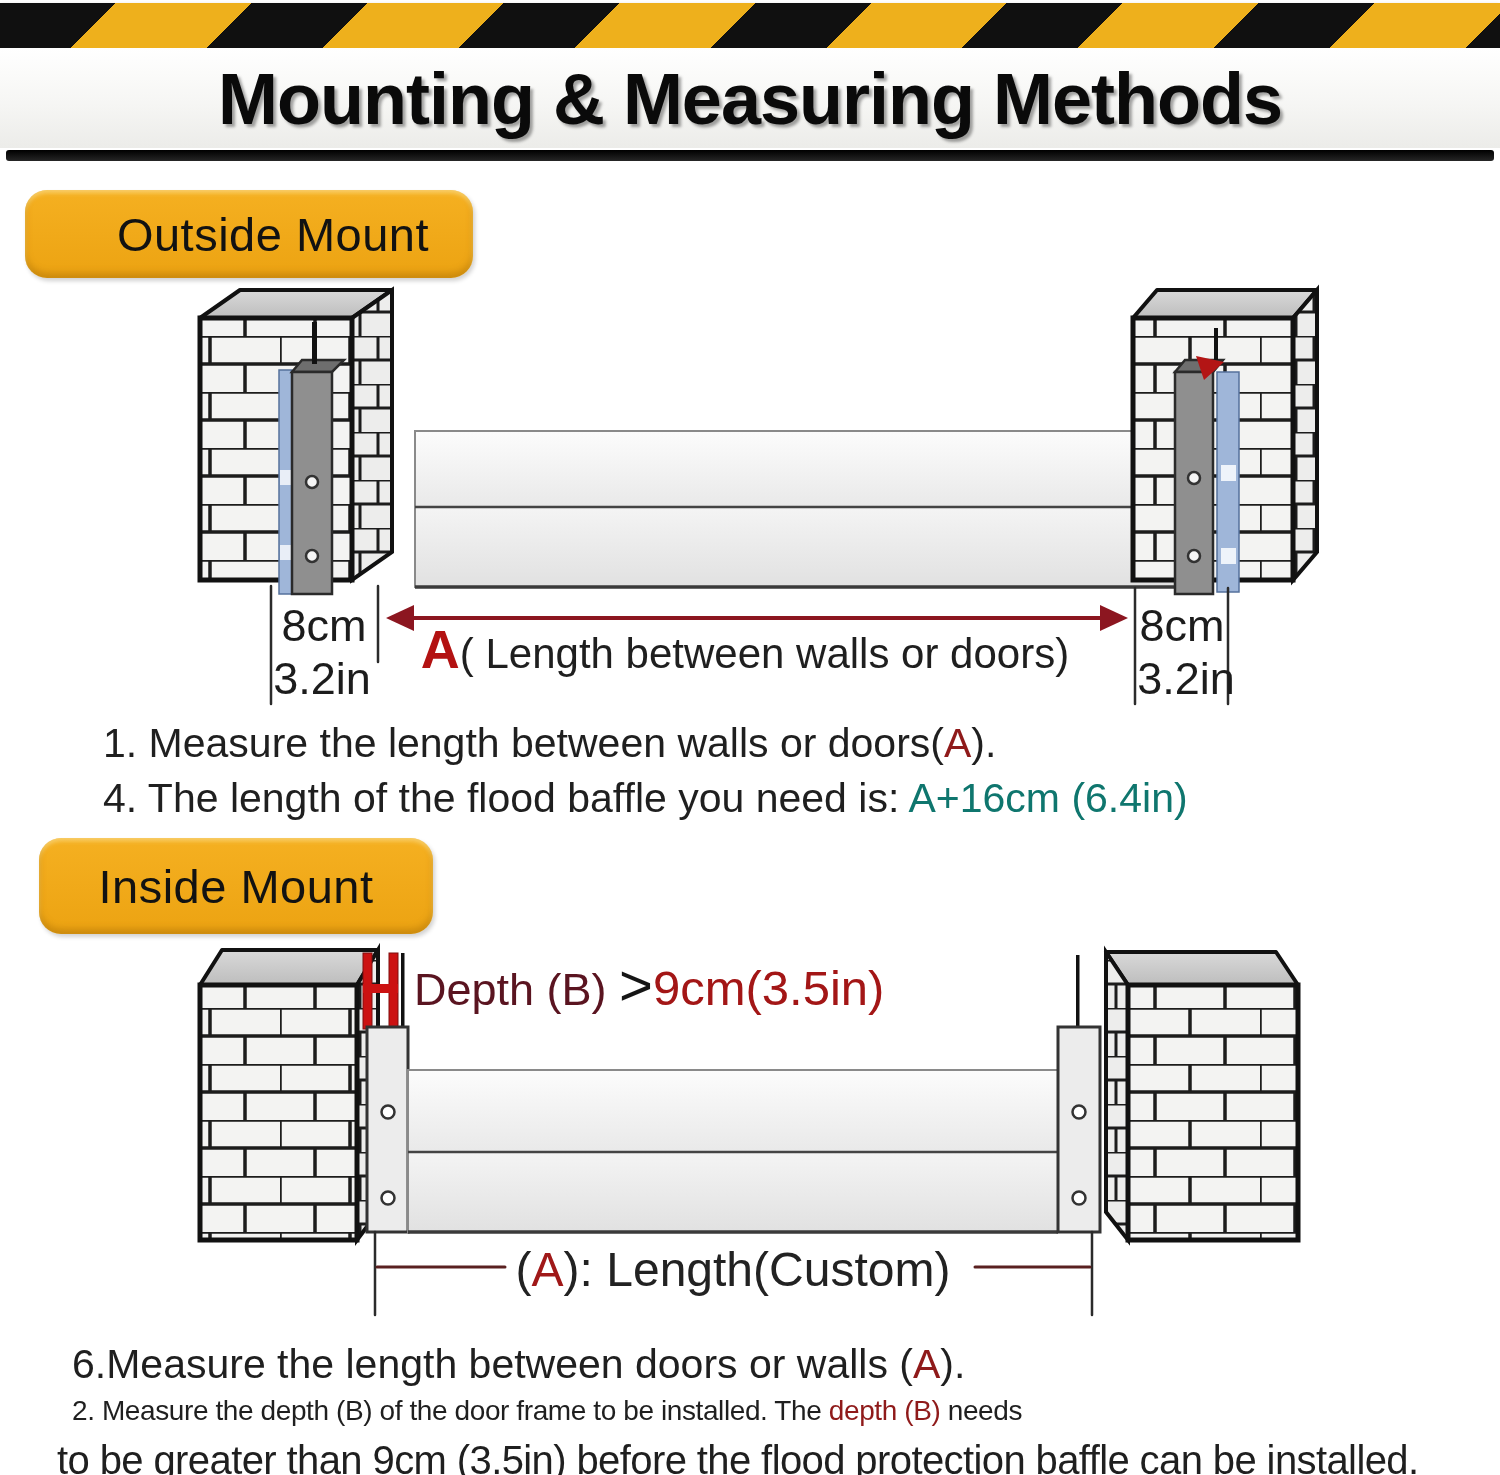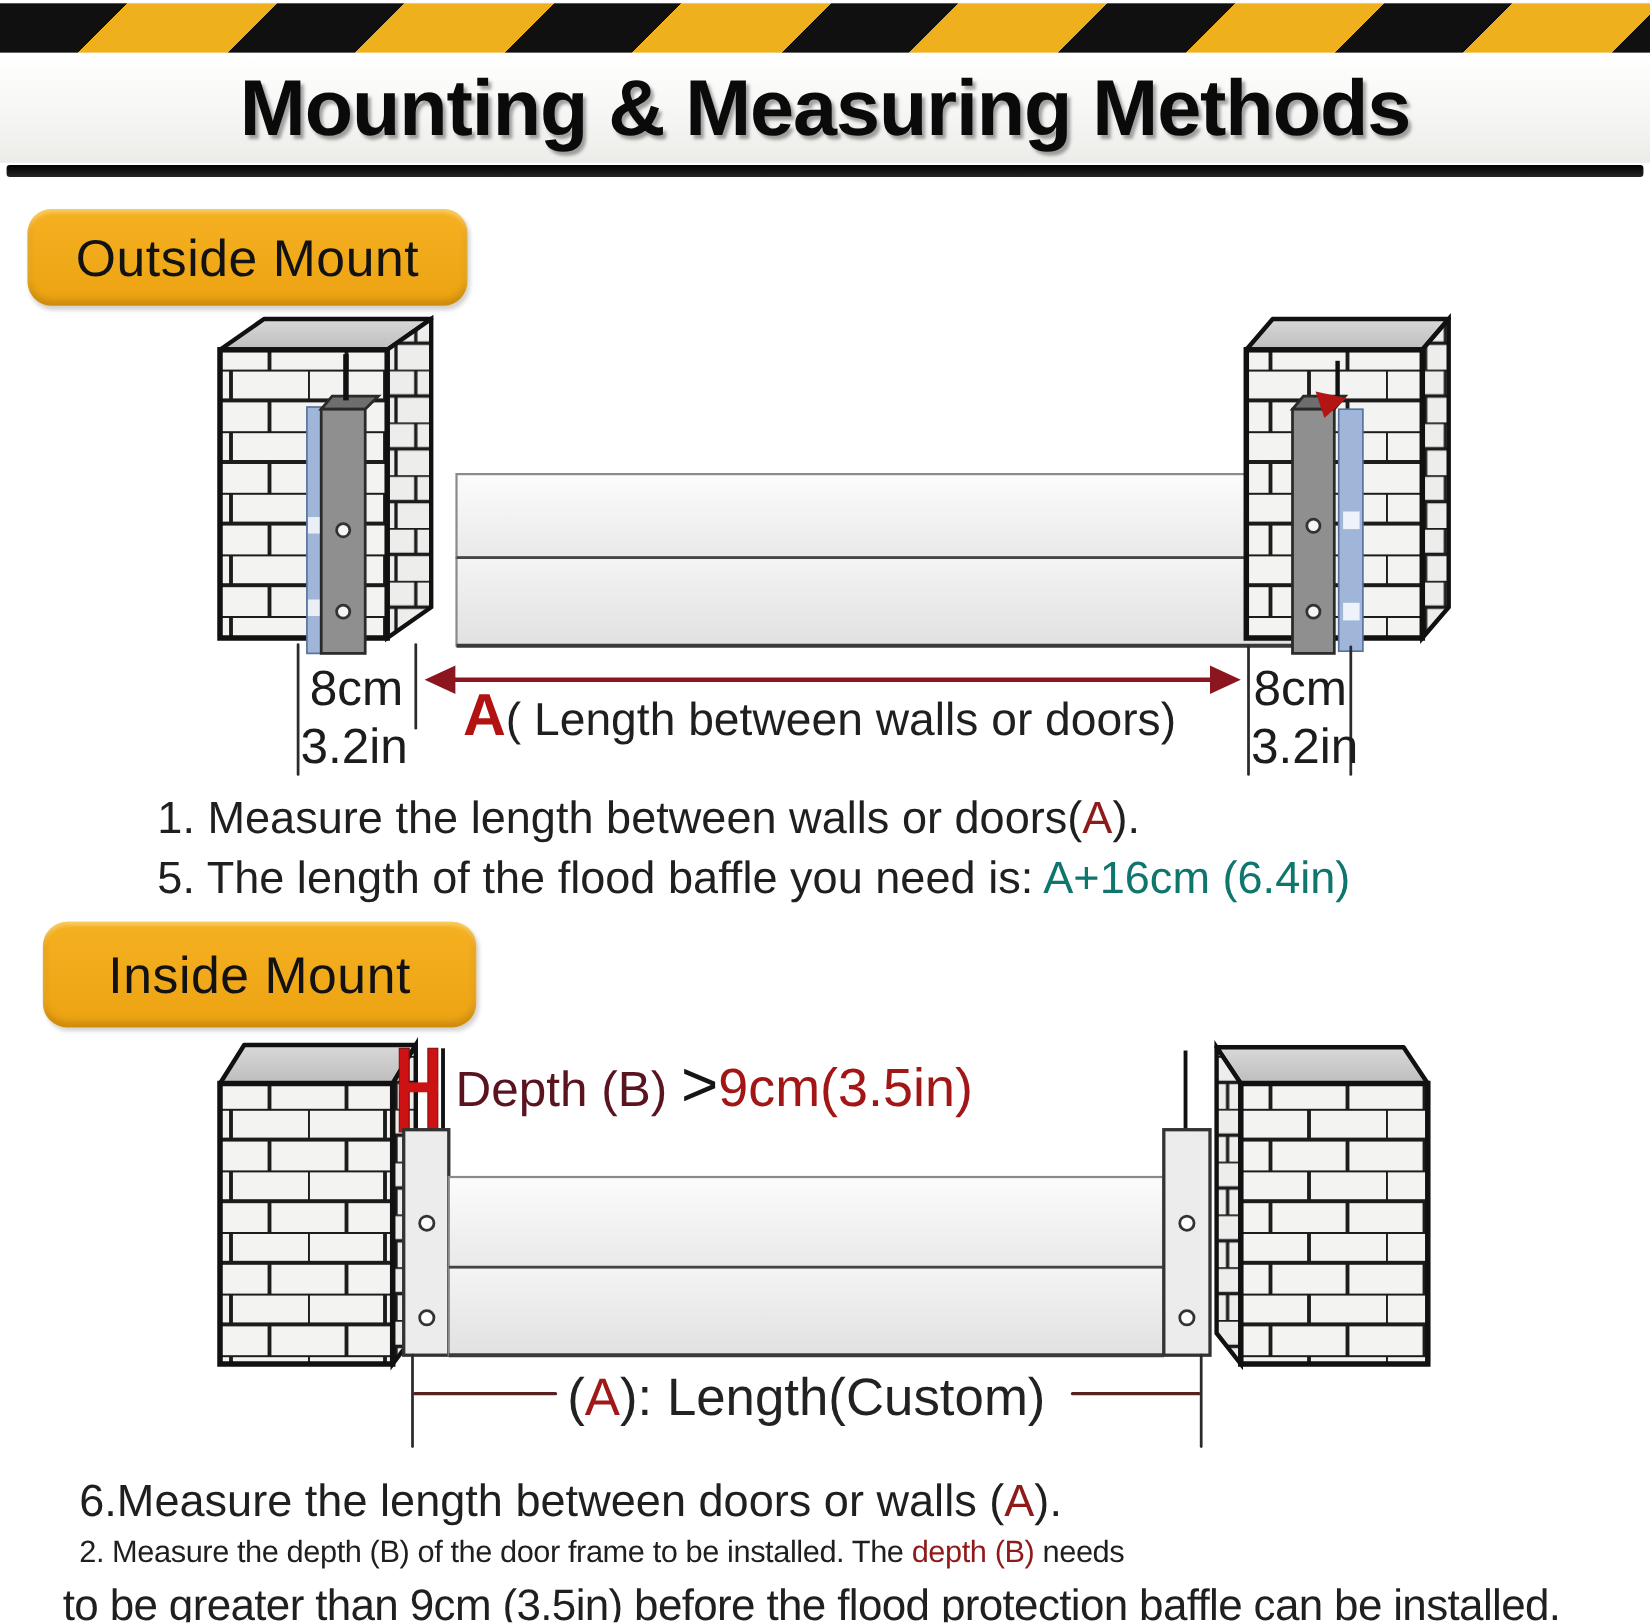--- a/index.html
+++ b/index.html
@@ -15,21 +15,21 @@
   .banner h1{margin:0;text-align:center;font-size:72px;font-weight:bold;line-height:102px;
              color:#0a0a0a;letter-spacing:-1px;text-shadow:3px 3px 3px rgba(0,0,0,.35);}
   .black-bar{position:absolute;top:150px;left:6px;right:6px;height:11px;border-radius:3px;
              background:linear-gradient(180deg,#000000,#262626);}
 
   .badge{position:absolute;background:linear-gradient(180deg,#f5b021,#eca312);
          border-radius:22px;color:#121212;display:flex;align-items:center;justify-content:center;
          font-size:47px;letter-spacing:0.5px;
          box-shadow:inset 0 -5px 7px rgba(140,90,0,.35), inset 0 3px 4px rgba(255,236,170,.55),
                     2px 3px 4px rgba(0,0,0,.18);}
-  .badge-outside{left:25px;top:190px;width:400px;height:88px;}
+  .badge-outside{left:25px;top:190px;width:400px;height:88px;padding-left:48px;}
   .badge-inside{left:39px;top:838px;width:394px;height:96px;}
 
   .diagram{position:absolute;left:0;}
   .steps{position:absolute;font-size:41px;color:#1f1f1f;white-space:nowrap;}
   .red{color:#0f766e;}
   .reda{color:#8f1a1a;}
 </style>
 </head>
 <body>
 
@@ -116,23 +116,23 @@
       <polygon points="386,618 414,605 414,631" fill="#8c1620"></polygon>
       <polygon points="1128,618 1100,605 1100,631" fill="#8c1620"></polygon>
       <text x="324" y="641" text-anchor="middle" font-size="45" fill="#1c1c1c">8cm</text>
       <text x="322" y="694" text-anchor="middle" font-size="45" fill="#1c1c1c">3.2in</text>
       <text x="1182" y="641" text-anchor="middle" font-size="45" fill="#1c1c1c">8cm</text>
       <text x="1186" y="694" text-anchor="middle" font-size="45" fill="#1c1c1c">3.2in</text>
       <text x="745" y="668" text-anchor="middle" xml:space="preserve"><tspan font-size="54" font-weight="bold" fill="#b31212">A</tspan><tspan font-size="42" fill="#1f1f1f">( Length between walls or doors)</tspan></text>
     </g>
   </svg>
 
-  <div class="steps" style="left:103px;top:716px;line-height:55px;margin-left:40px;">
+  <div class="steps" style="left:103px;top:716px;line-height:55px;">
     <div><span>1. Measure the length between walls or doors(</span><span class="reda">A</span><span>).</span></div>
-    <div><span>5. The length of the flood baffle you need is: </span><span class="red">A+16cm (6.4in)</span></div>
+    <div><span>4. The length of the flood baffle you need is: </span><span class="red">A+16cm (6.4in)</span></div>
   </div>
 
   <div class="badge badge-inside">
     <span>Inside Mount</span>
   </div>
 
   <svg class="diagram" style="top:930px" width="1500" height="390" viewBox="0 930 1500 390">
 
     <g>
       <polygon points="200,985 222,950 378,950 357,985" fill="url(#capGrad)" stroke="#111" stroke-width="4" stroke-linejoin="round"></polygon>

